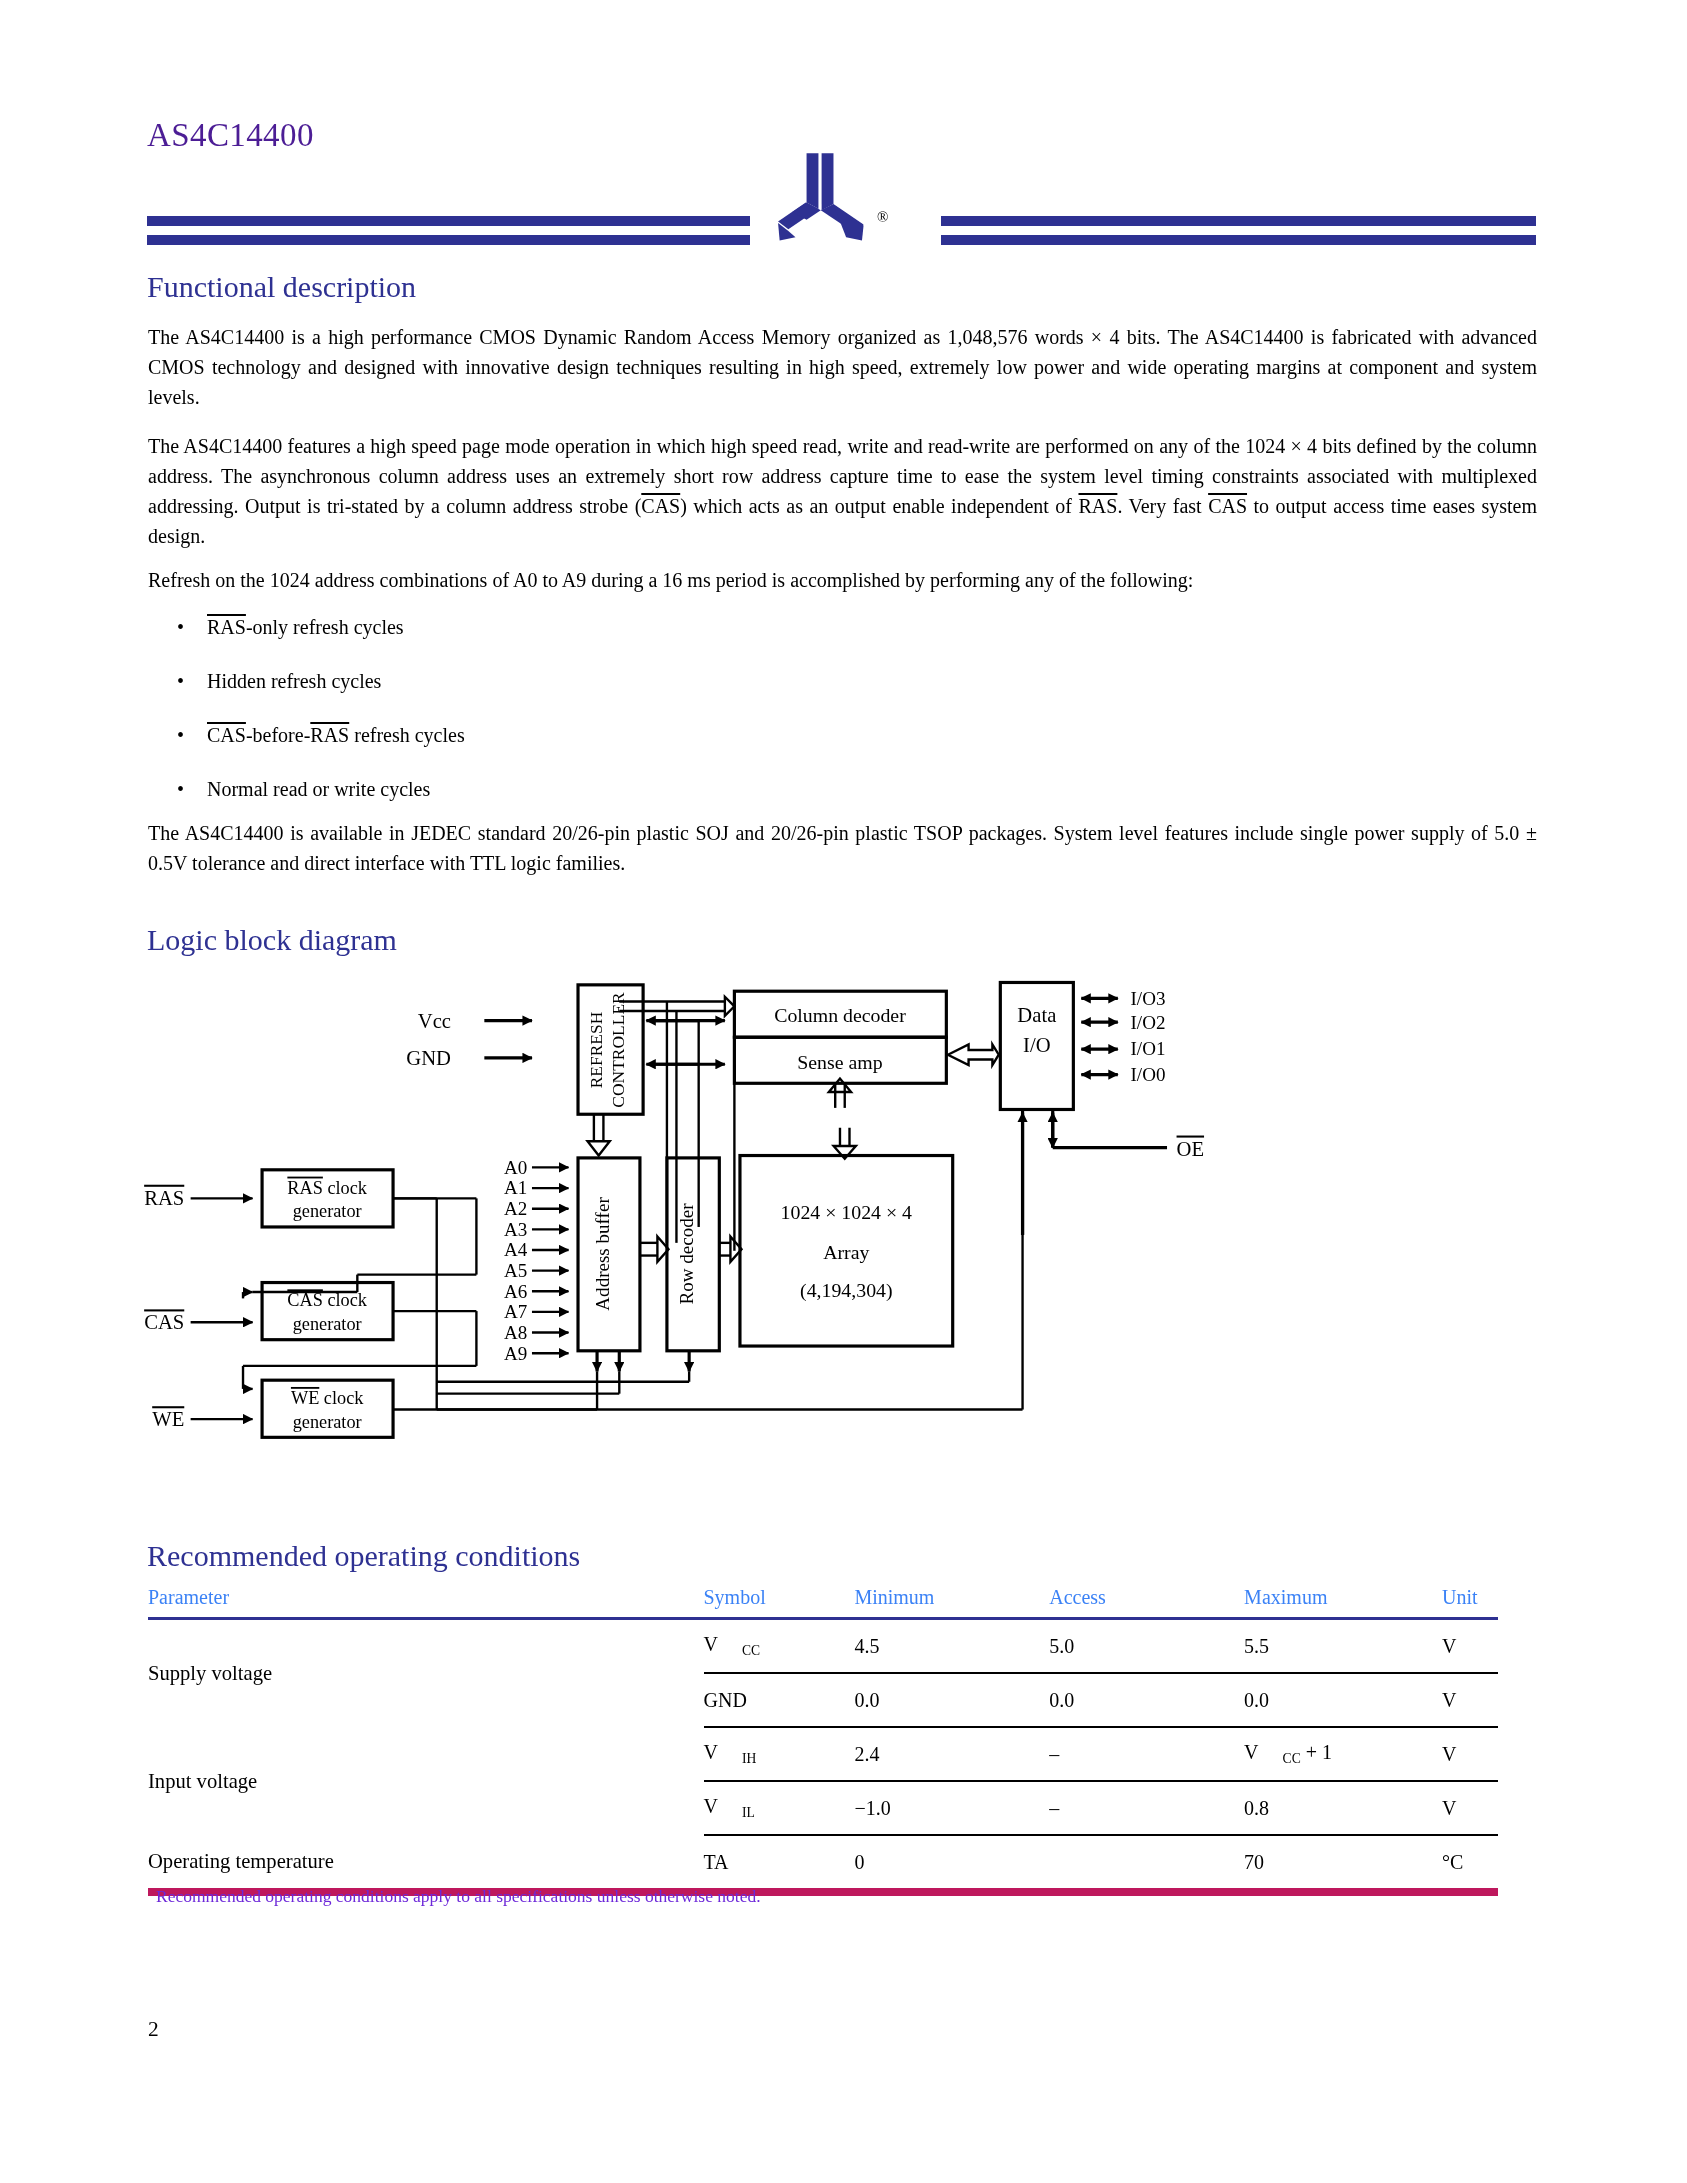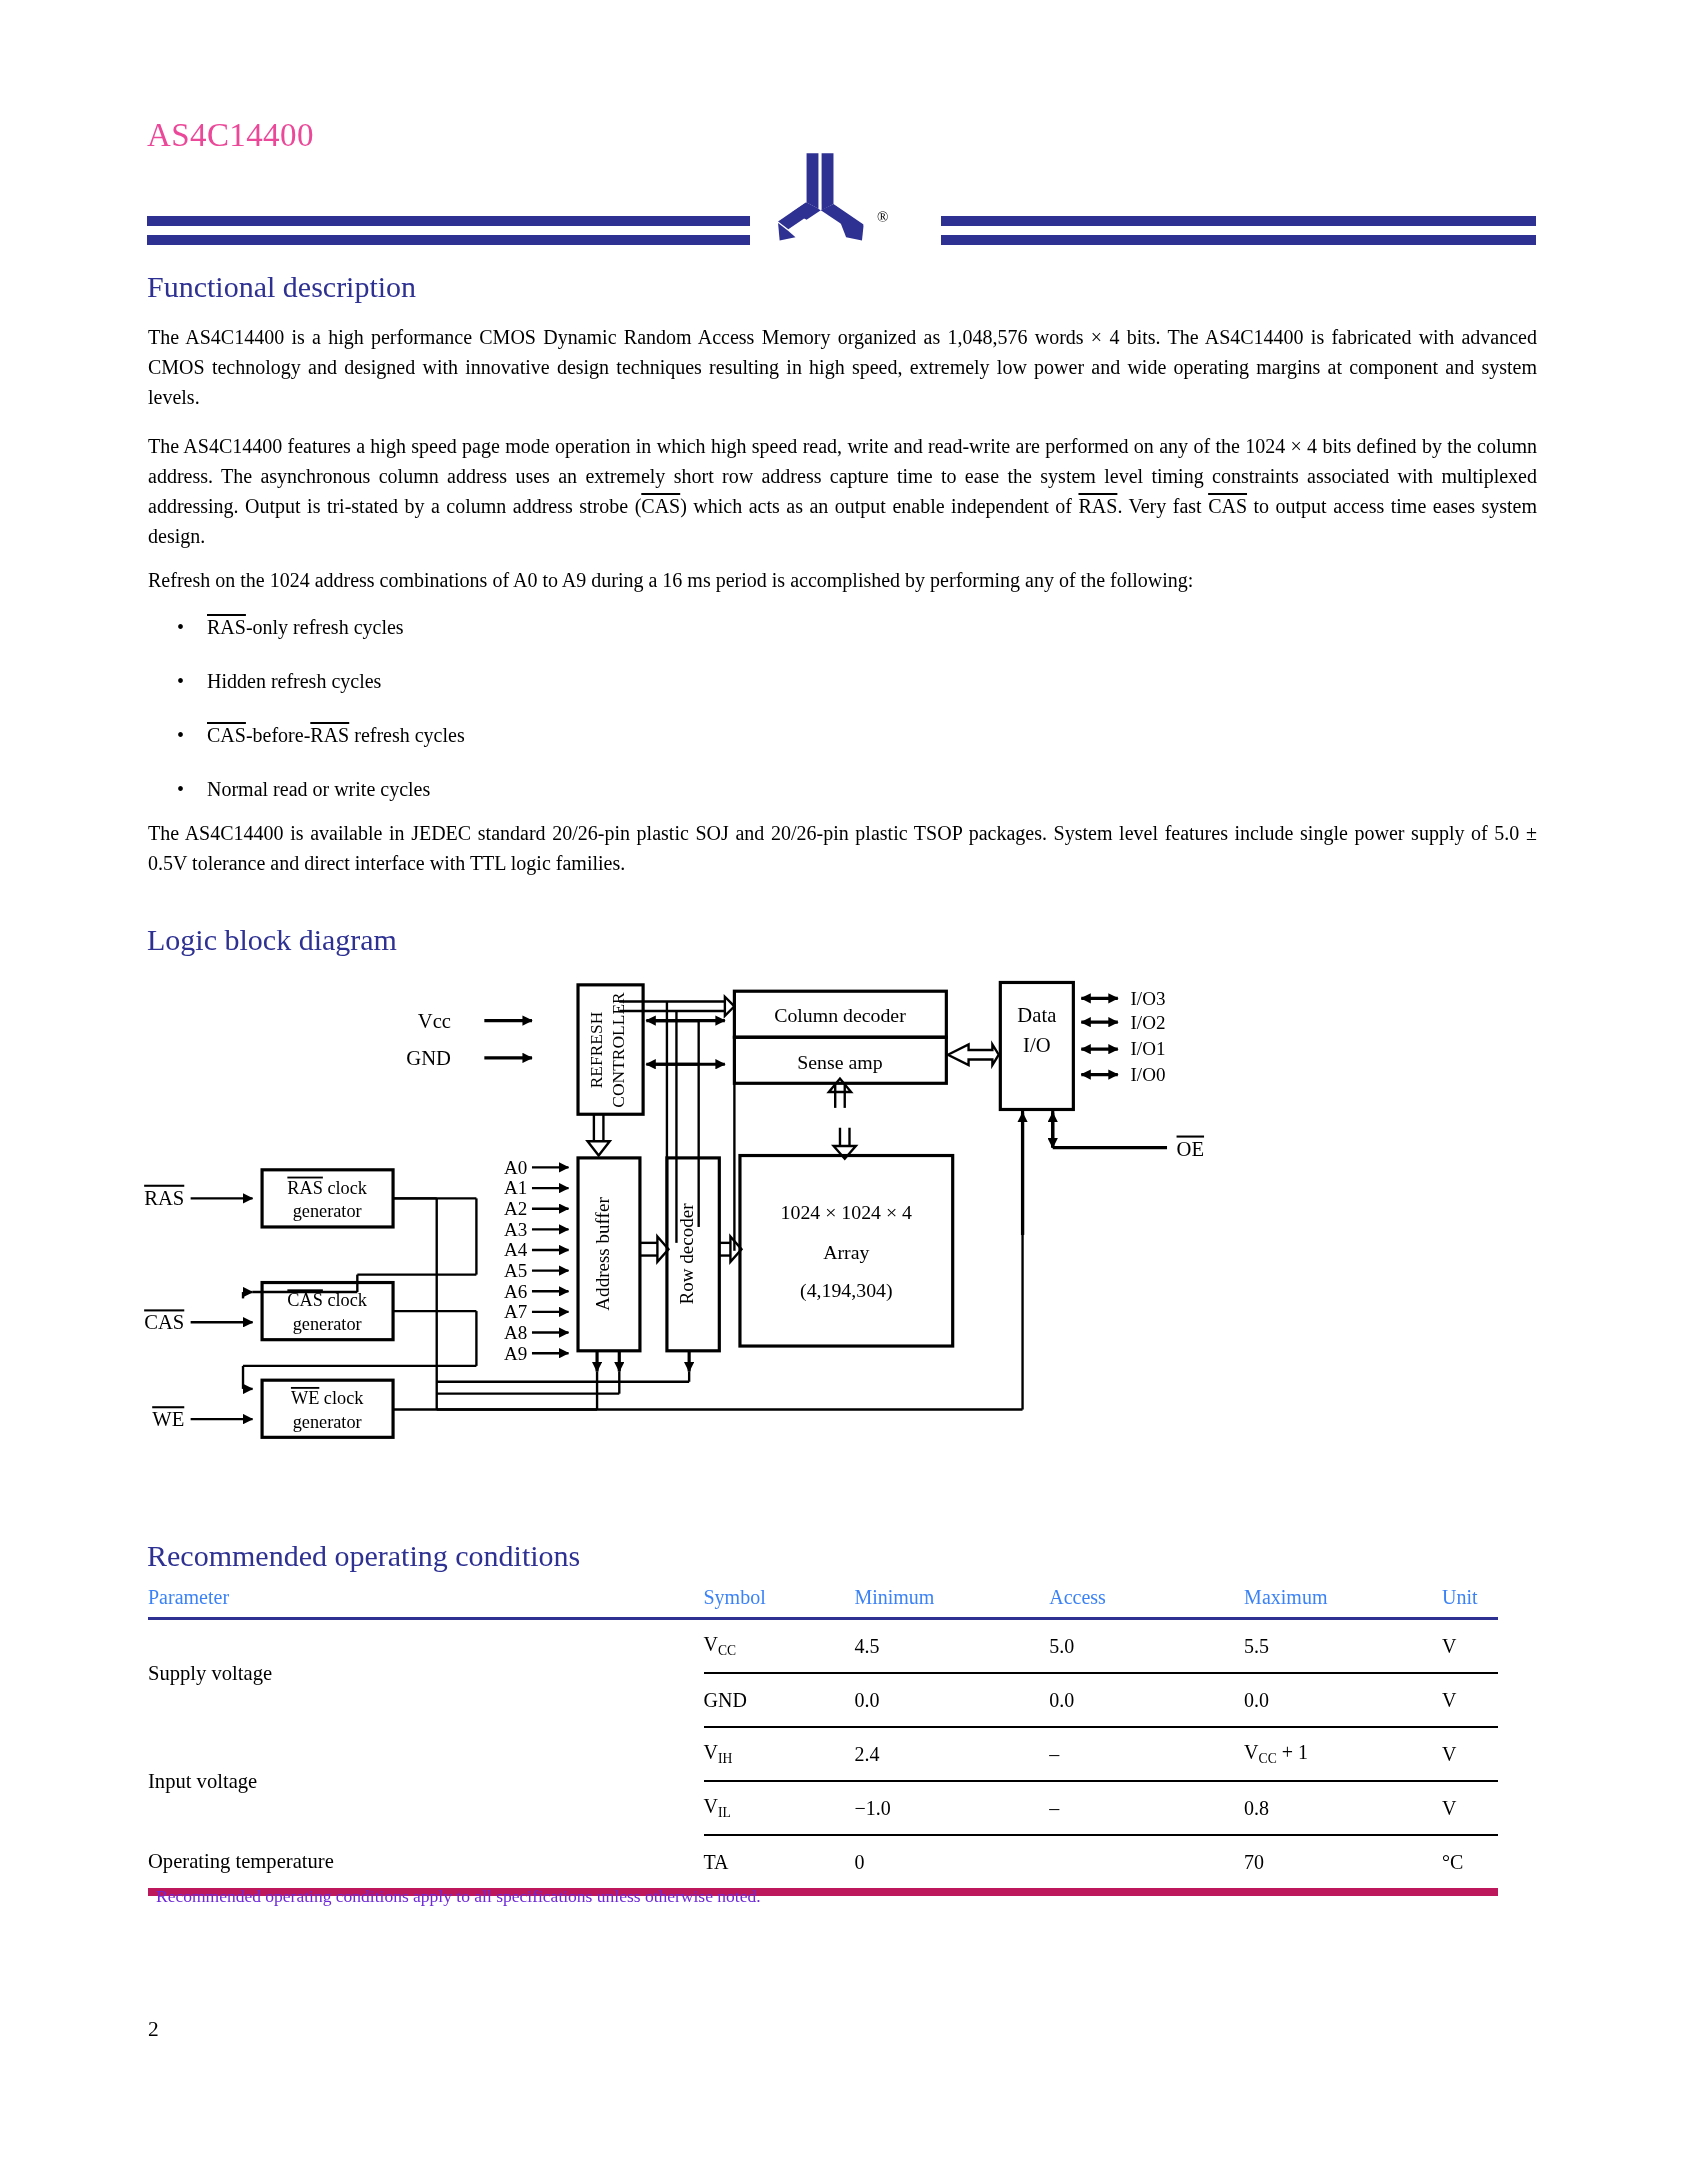--- a/index.html
+++ b/index.html
@@ -22,21 +22,21 @@
     height: 2183px;
   }
 
   
   .doc-title {
     position: absolute;
     left: 147px;
     top: 117px;
     font-size: 33px;
     letter-spacing: 0.4px;
-    color: #ec4899;
+    color: #4c1d95;
     white-space: nowrap;
   }
   .rule-group {
     position: absolute;
     left: 147px;
     top: 216px;
     width: 1389px;
     height: 33px;
   }
   .rule-left, .rule-right {
@@ -184,20 +184,21 @@
   }
   tr.group-end td {
     border-bottom: 2.4px solid #000;
   }
   tr.last-row td {
     border-bottom: 8px solid #be185d;
   }
   sub {
     font-size: 0.68em;
     vertical-align: -0.28em;
+    margin-left: 24px;
   }
   .note {
     position: absolute;
     left: 156px;
     top: 1886px;
     font-size: 17.5px;
     color: #6d28d9;
   }
   .page-num {
     position: absolute;

